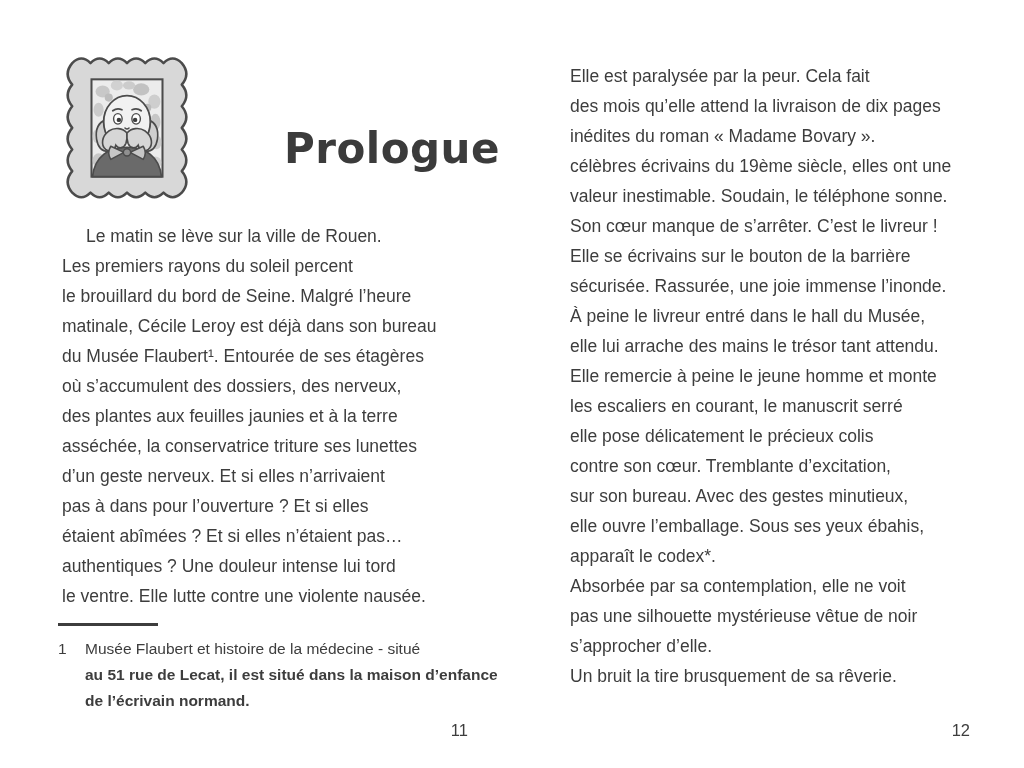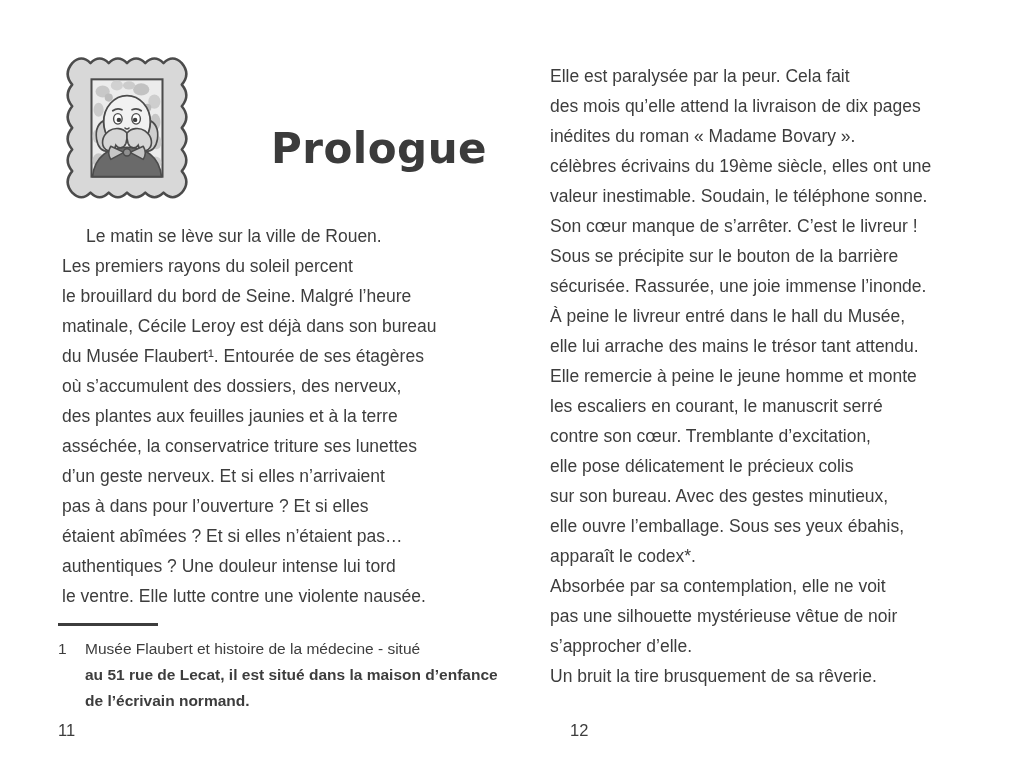--- a/index.html
+++ b/index.html
@@ -8,49 +8,49 @@
     background:#ffffff;
     font-family:"Liberation Sans",sans-serif;
     color:#3d3d3d;
     overflow:hidden;
   }
   .spread{position:relative;width:1024px;height:768px;}
 
   
   .portrait{position:absolute;left:56px;top:46px;width:142px;height:164px;}
   .chapter-title{
-    position:absolute;left:248px;top:96px;width:262px;
-    text-align:center;
+    position:absolute;left:238px;top:96px;width:262px;
+    text-align:right;
     font-family:"DejaVu Sans",sans-serif;
     font-weight:700;font-size:42px;letter-spacing:0.5px;
     color:#3b3b3b;
   }
   .body-col{position:absolute;}
   .col-left{left:62px;top:221px;width:420px;}
-  .col-right{left:550px;top:61px;width:430px;}
+  .col-right{left:570px;top:61px;width:430px;}
   .line{
     white-space:nowrap;
     height:30px;line-height:30px;
     font-size:17.5px;
   }
   .line.indent{padding-left:24px;}
 
   .footnote-rule{
     position:absolute;left:58px;top:623px;width:100px;height:0;
     border-top:3px solid #3d3d3d;
   }
   .footnote{position:absolute;left:58px;top:636px;width:420px;font-size:15.5px;}
   .fn-line{height:26px;line-height:26px;white-space:nowrap;}
   .fn-first{display:flex;}
   .fn-marker{width:27px;flex:0 0 27px;}
   .fn-cont{padding-left:27px;font-weight:bold;}
 
   .page-number{
     position:absolute;top:719px;height:22px;line-height:22px;
-    text-align:left;font-size:16.5px;color:#3d3d3d;
+    text-align:right;font-size:16.5px;color:#3d3d3d;
   }
   .pn-left{left:58px;width:410px;}
   .pn-right{left:570px;width:400px;}
 </style>
 </head>
 <body>
 
 <div class="spread">
 
   <div class="portrait">
@@ -137,28 +137,28 @@
 
   <div class="page-number pn-left">11</div>
 
   <div class="body-col col-right">
     <div class="line">Elle est paralysée par la peur. Cela fait</div>
     <div class="line">des mois qu’elle attend la livraison de dix pages</div>
     <div class="line">inédites du roman « Madame Bovary ».</div>
     <div class="line">célèbres écrivains du 19ème siècle, elles ont une</div>
     <div class="line">valeur inestimable. Soudain, le téléphone sonne.</div>
     <div class="line">Son cœur manque de s’arrêter. C’est le livreur !</div>
-    <div class="line">Sous se précipite sur le bouton de la barrière</div>
+    <div class="line">Elle se écrivains sur le bouton de la barrière</div>
     <div class="line">sécurisée. Rassurée, une joie immense l’inonde.</div>
     <div class="line">À peine le livreur entré dans le hall du Musée,</div>
     <div class="line">elle lui arrache des mains le trésor tant attendu.</div>
     <div class="line">Elle remercie à peine le jeune homme et monte</div>
     <div class="line">les escaliers en courant, le manuscrit serré</div>
+    <div class="line">elle pose délicatement le précieux colis</div>
     <div class="line">contre son cœur. Tremblante d’excitation,</div>
-    <div class="line">elle pose délicatement le précieux colis</div>
     <div class="line">sur son bureau. Avec des gestes minutieux,</div>
     <div class="line">elle ouvre l’emballage. Sous ses yeux ébahis,</div>
     <div class="line">apparaît le codex*.</div>
     <div class="line">Absorbée par sa contemplation, elle ne voit</div>
     <div class="line">pas une silhouette mystérieuse vêtue de noir</div>
     <div class="line">s’approcher d’elle.</div>
     <div class="line">Un bruit la tire brusquement de sa rêverie.</div>
   </div>
 
   <div class="page-number pn-right">12</div>

